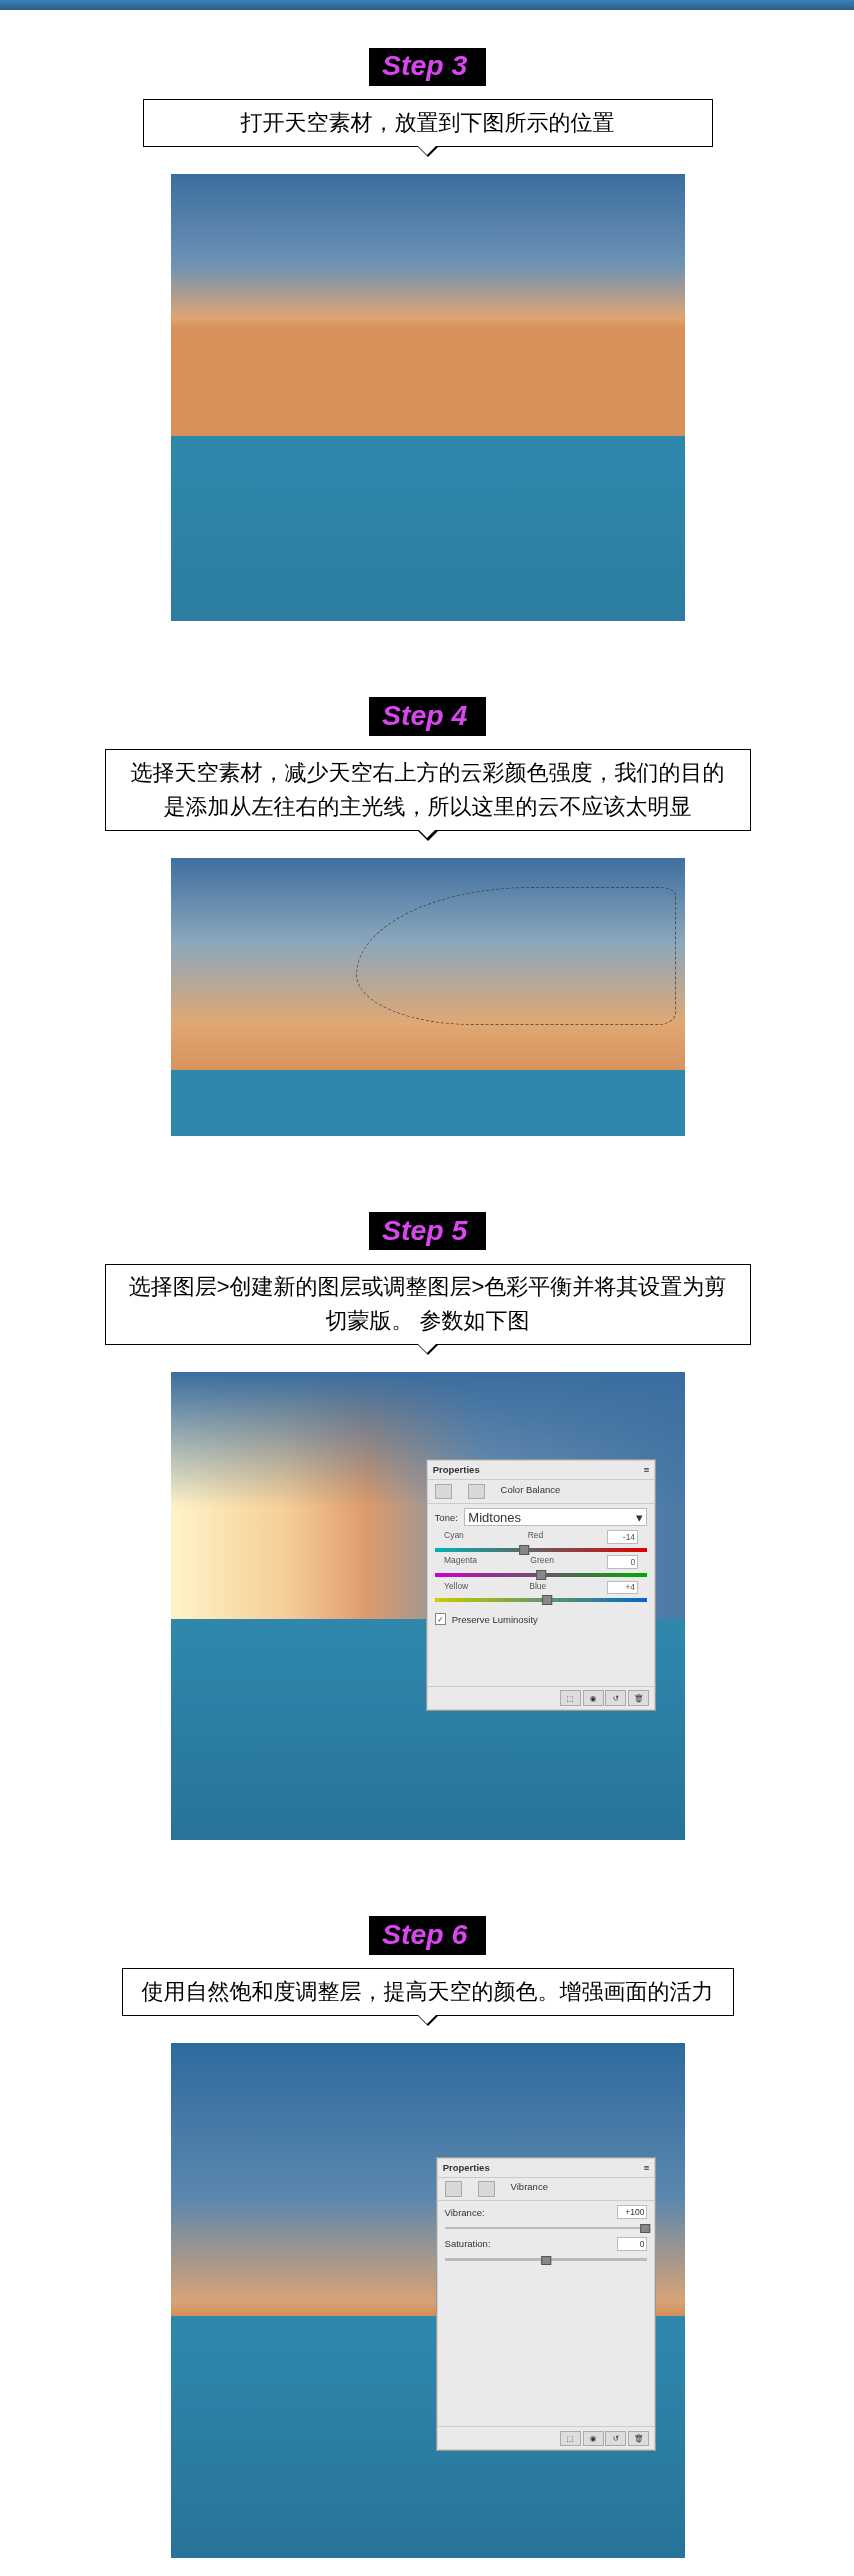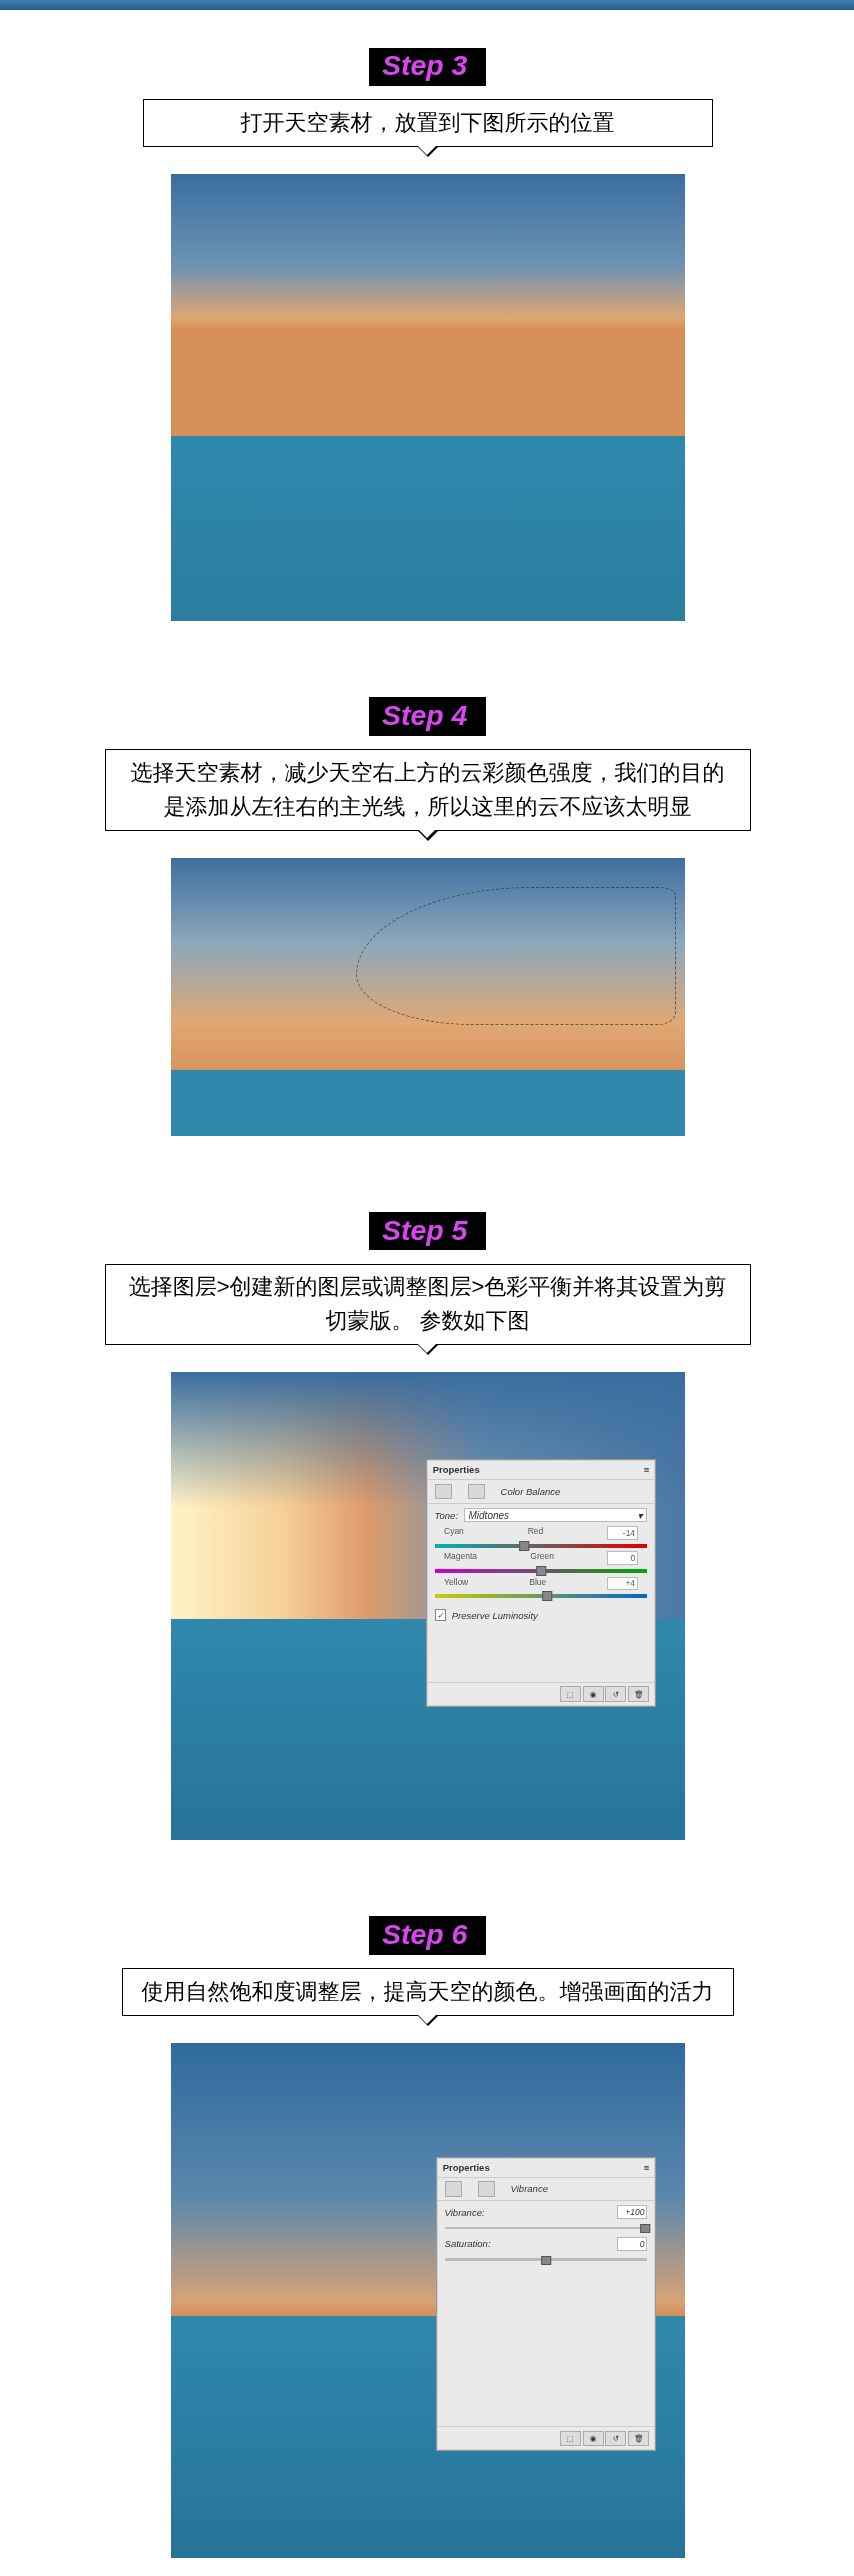--- a/index.html
+++ b/index.html
@@ -132,29 +132,26 @@
     border-bottom: 0.9px solid #ccc;
     display: flex;
     justify-content: space-between;
     font-weight: 600;
   }
   .panel .prow {
     display: flex;
     align-items: center;
     padding: 3.8px 7.6px;
     gap: 5.7px;
-    font-style: italic;
   }
   .panel .piconrow {
     display: flex;
     gap: 16px;
     padding: 3.8px 7.6px;
-    align-items: center;
     border-bottom: 0.9px solid #ccc;
-    font-style: italic;
   }
   .ic {
     width: 15px;
     height: 13.3px;
     background: #d8d8d8;
     border: 0.9px solid #aaa;
     display: inline-block;
   }
   .slider-track {
     flex: 1;
@@ -179,21 +176,21 @@
     font-size: 8.5px;
     padding: 0.9px 1.9px;
     background: #fff;
     border: 0.9px solid #bbb;
   }
   .select {
     flex: 1;
     background: #fff;
     border: 0.9px solid #bbb;
     padding: 0.9px 3.8px;
-    font-size: 10px;
+    font-size: 13px;
     display: flex;
     justify-content: space-between;
     align-items: center;
   }
   .chk {
     width: 9.5px;
     height: 9.5px;
     border: 0.9px solid #888;
     background: #fff;
     display: inline-flex;

